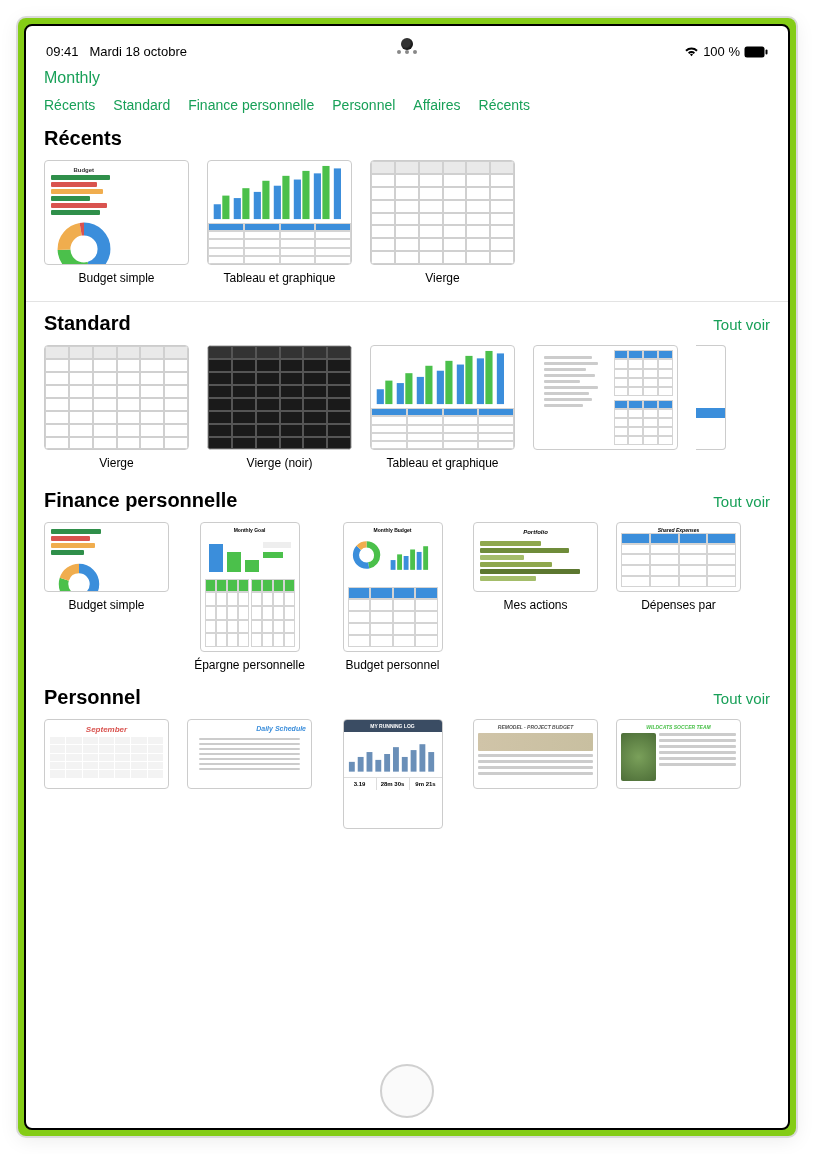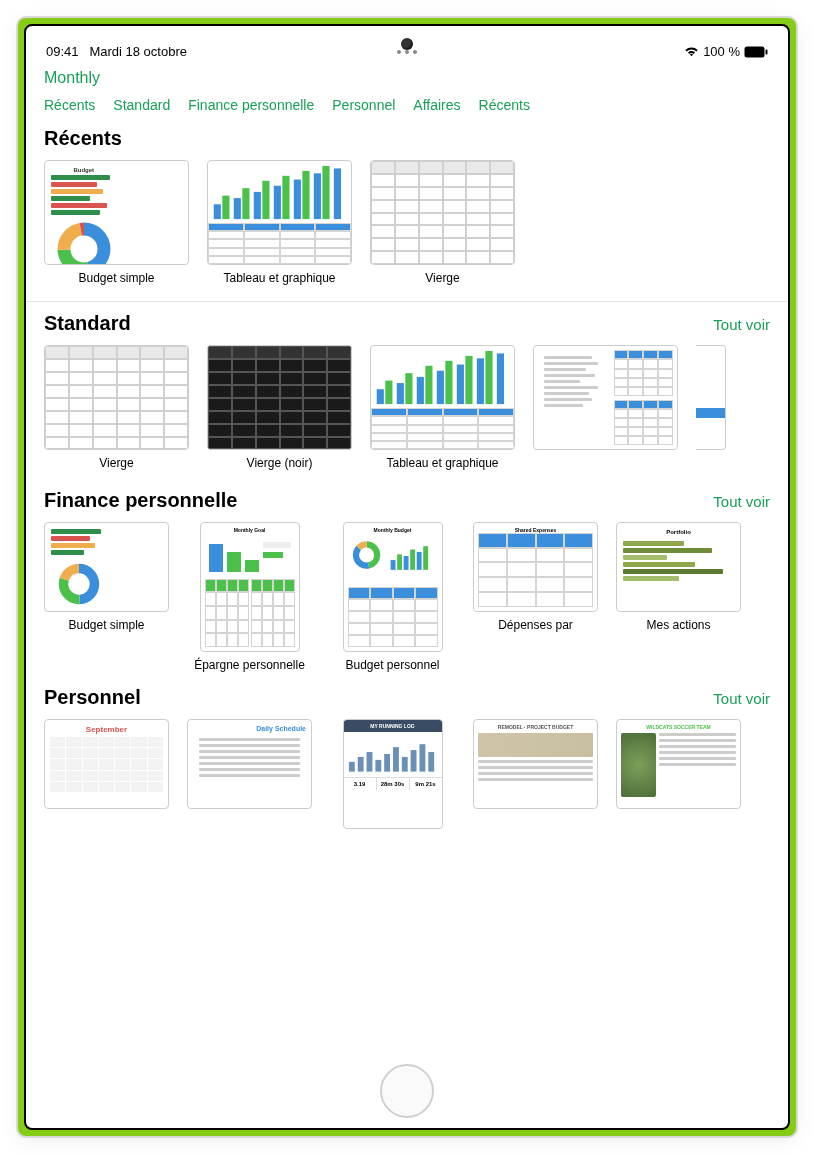--- a/index.html
+++ b/index.html
@@ -108,21 +108,21 @@
     border-radius: 4px;
     background: #fff;
     display: flex;
     flex-direction: column;
     align-items: stretch;
     justify-content: stretch;
     overflow: hidden;
     position: relative;
   }
   .thumb.portrait { height: 130px; width: 100px; margin: 0 auto; }
-  .thumb.small { height: 90px; }
+  .thumb.small { height: 70px; font-style: italic; }
   .template-label {
     font-size: 12px;
     margin-top: 6px;
     line-height: 1.2;
     color: #000;
     max-width: 150px;
   }
   .hr { border-top: 1px solid #e3e3e3; margin: 10px -18px; }
 
   
@@ -684,61 +684,61 @@
               <div></div>
                 <div></div>
                 <div></div>
                 <div></div>
             </div>
           </div>
           <div class="template-label">Budget personnel</div>
         </div>
 
         <div class="template narrow">
-          <div class="thumb small" style="padding:4px">
-            <div style="font-size:5px;font-weight:700">Shared Expenses</div>
-            <div class="mini-table" style="height:80%">
-              <div class="th"></div>
-                <div class="th"></div>
-                <div class="th"></div>
-                <div class="th"></div>
-              <div></div>
-                <div></div>
-                <div></div>
-                <div></div>
-              <div></div>
-                <div></div>
-                <div></div>
-                <div></div>
-              <div></div>
-                <div></div>
-                <div></div>
-                <div></div>
-              <div></div>
-                <div></div>
-                <div></div>
-                <div></div>
-            </div>
-          </div>
-          <div class="template-label">Dépenses par</div>
-        </div>
-
-        <div class="template narrow">
           <div class="thumb small" style="padding:6px">
             <div style="font-size:6px;font-weight:700;margin-bottom:4px">Portfolio</div>
             <div>
               <div class="gantt-cell" style="background:#8fa84e;width:55%"></div>
               <div class="gantt-cell" style="background:#6f8c3a;width:80%"></div>
               <div class="gantt-cell" style="background:#a4bd6a;width:40%"></div>
               <div class="gantt-cell" style="background:#8fa84e;width:65%"></div>
               <div class="gantt-cell" style="background:#5c7730;width:90%"></div>
               <div class="gantt-cell" style="background:#a4bd6a;width:50%"></div>
             </div>
           </div>
           <div class="template-label">Mes actions</div>
+        </div>
+
+        <div class="template narrow">
+          <div class="thumb small" style="padding:4px">
+            <div style="font-size:5px;font-weight:700">Shared Expenses</div>
+            <div class="mini-table" style="height:80%">
+              <div class="th"></div>
+                <div class="th"></div>
+                <div class="th"></div>
+                <div class="th"></div>
+              <div></div>
+                <div></div>
+                <div></div>
+                <div></div>
+              <div></div>
+                <div></div>
+                <div></div>
+                <div></div>
+              <div></div>
+                <div></div>
+                <div></div>
+                <div></div>
+              <div></div>
+                <div></div>
+                <div></div>
+                <div></div>
+            </div>
+          </div>
+          <div class="template-label">Dépenses par</div>
         </div>
       </div>
 
       
       <div class="section-header" style="margin-top:8px">
         <div class="section-title">Personnel</div>
         <div class="see-all">Tout voir</div>
       </div>
       <div class="row nowrap" style="align-items:flex-start">
 

